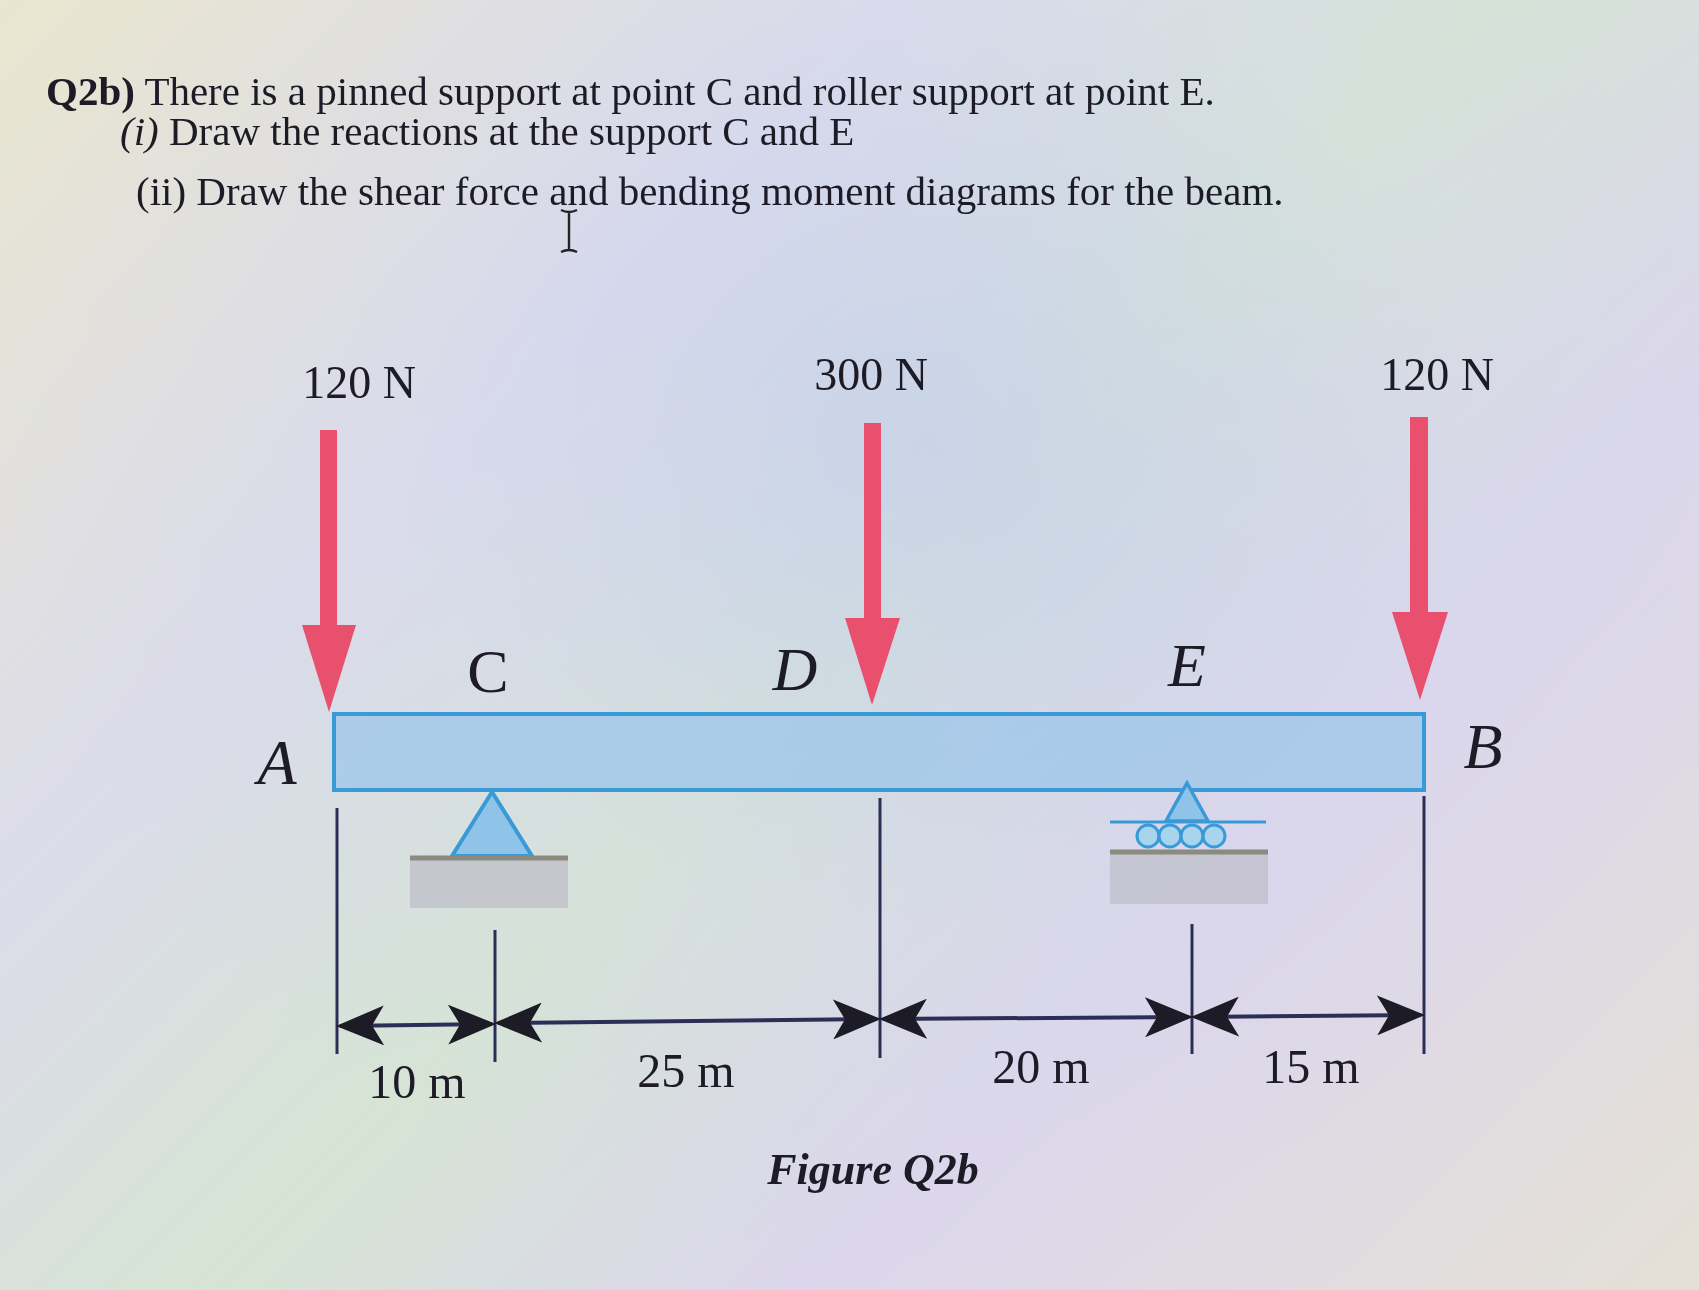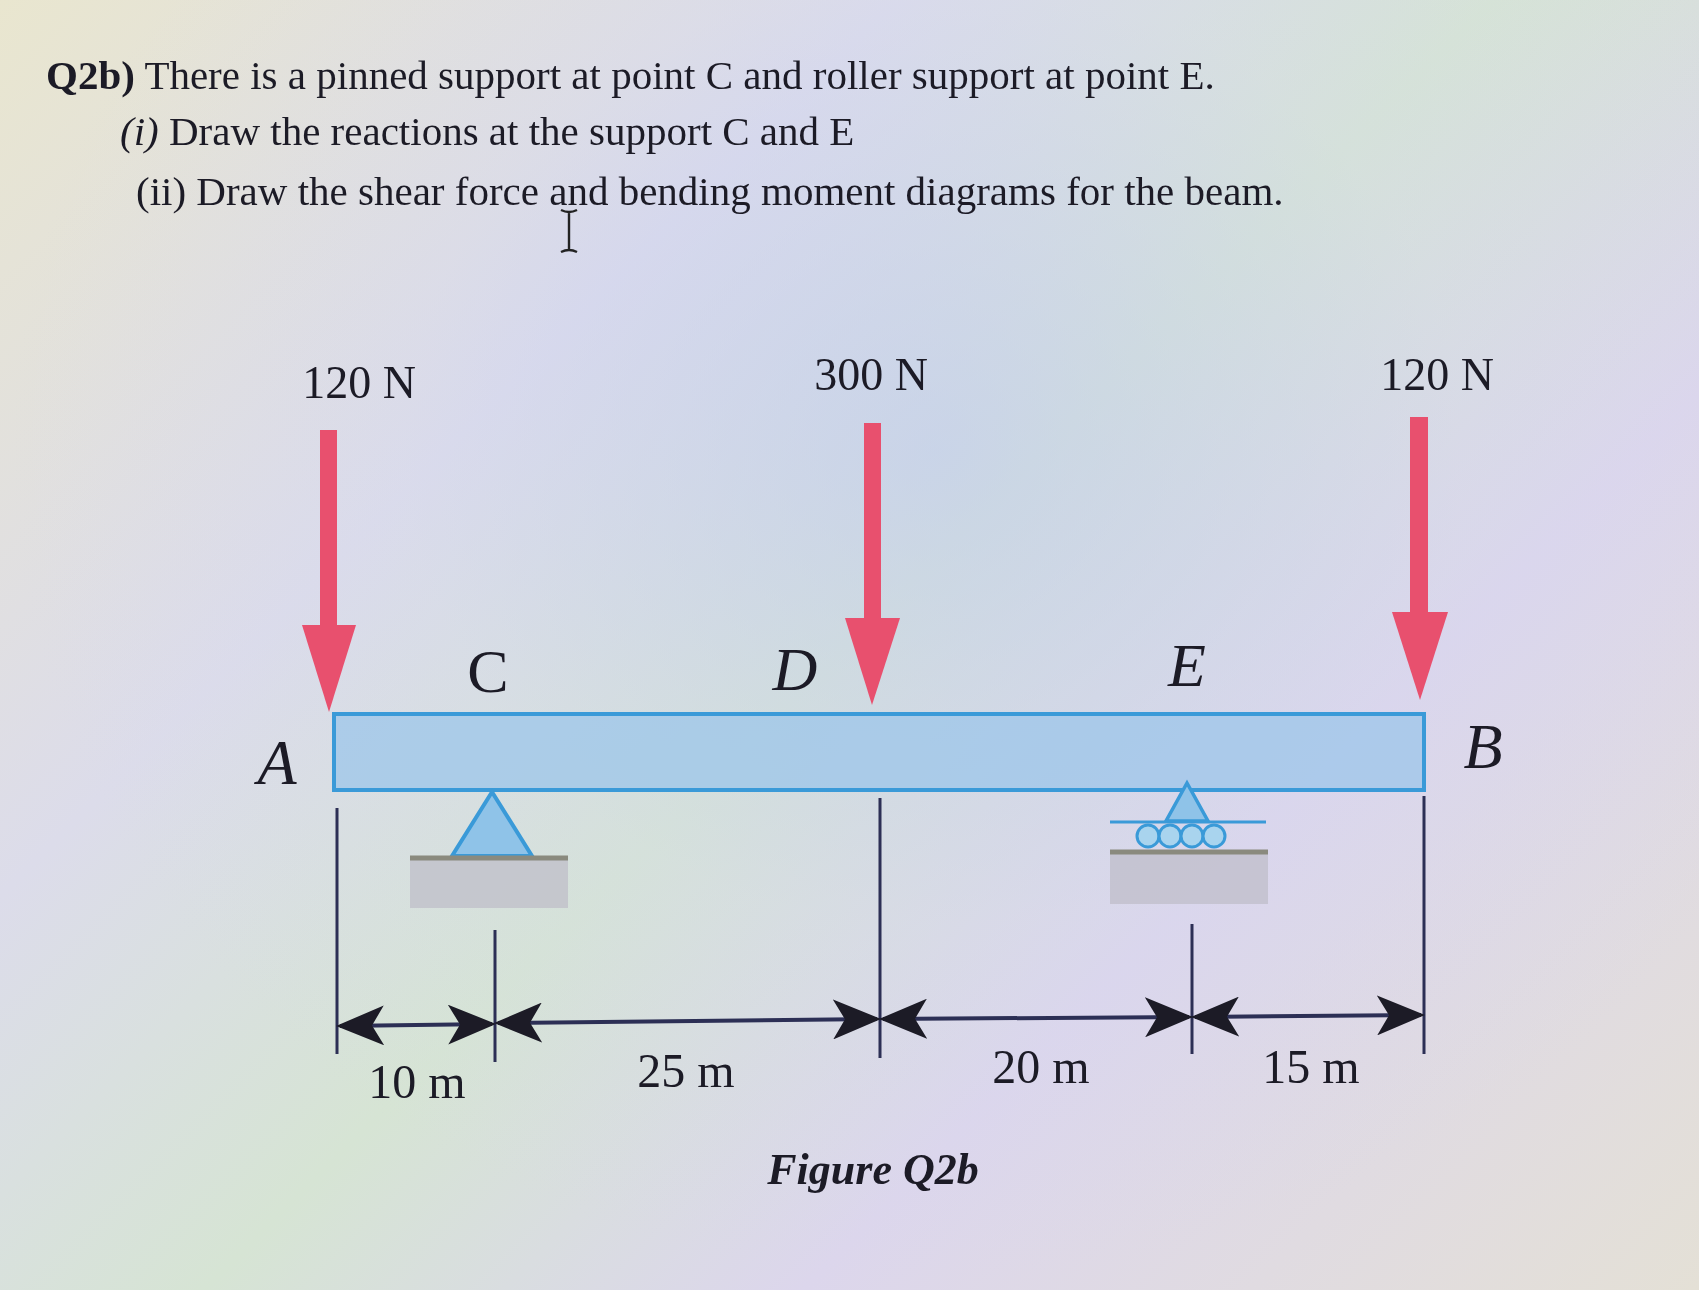--- a/index.html
+++ b/index.html
@@ -16,21 +16,21 @@
   .q-line b { font-weight: bold; }
   .q-line i { font-style: italic; }
   .cursor { position: absolute; left: 558px; top: 208px; width: 22px; height: 46px; }
   svg.diagram { position: absolute; left: 0; top: 0; }
   .lbl { font-family: "Liberation Serif", "DejaVu Serif", serif; fill: #1c1b26; }
 </style>
 </head>
 <body>
 
 <div class="q-block">
-  <div class="q-line" style="left:0; top:0;">
+  <div class="q-line" style="left:0; top:16px;">
     <b>Q2b)</b>
     <span>There is a pinned support at point C and roller support at point E.</span>
   </div>
   <div class="q-line" style="left:74px; top:56px;">
     <i>(i)</i>
     <span>Draw the reactions at the support C and E</span>
   </div>
   <div class="q-line" style="left:90px; top:116px;">
     <span>(ii)</span>
     <span>Draw the shear force and bending moment diagrams for the beam.</span>

